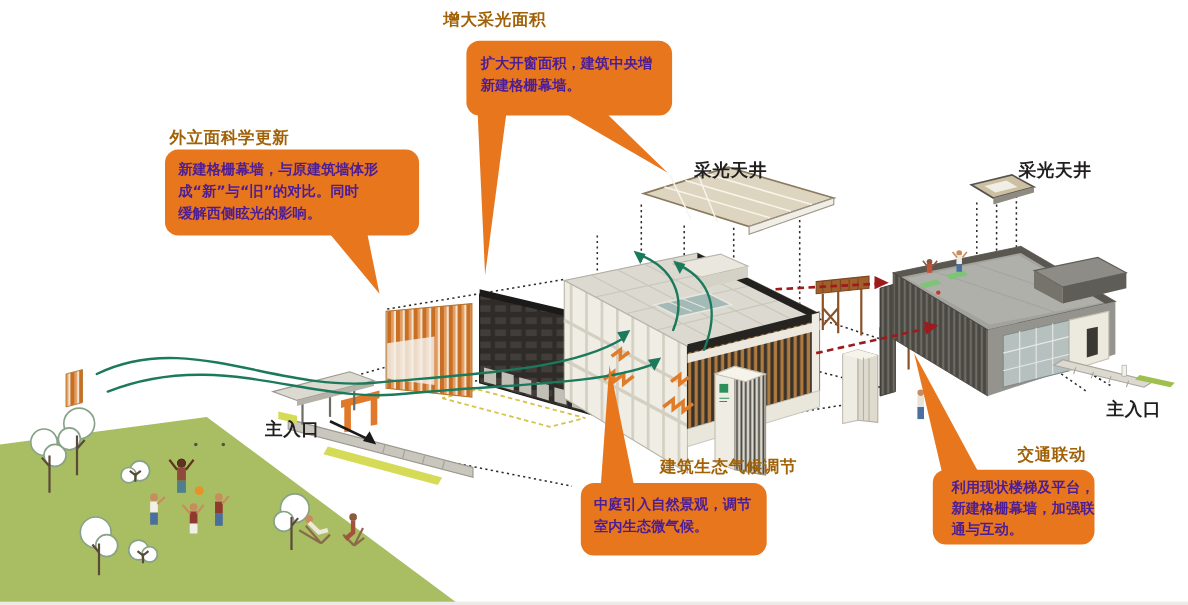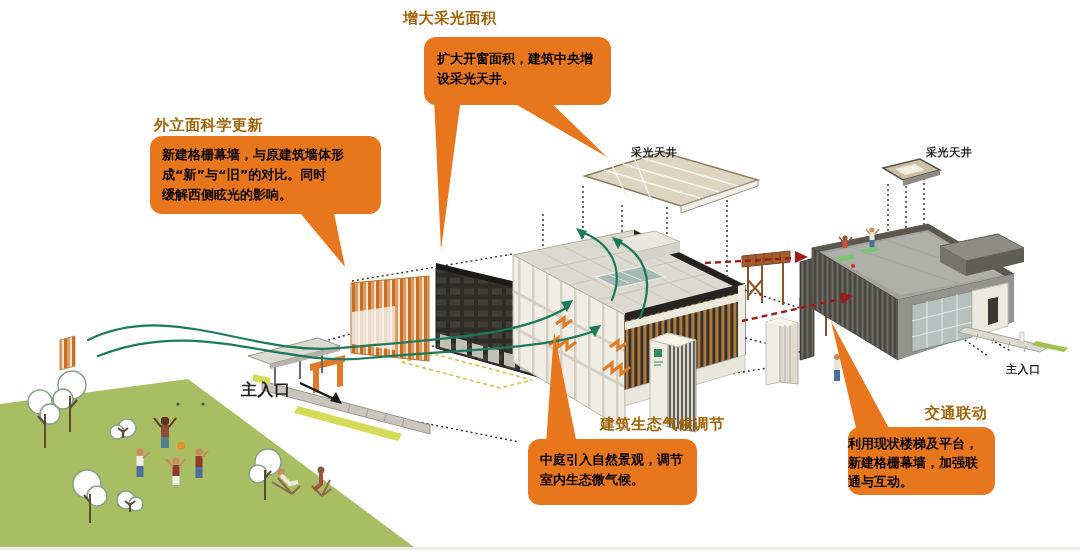--- a/index.html
+++ b/index.html
@@ -1,29 +1,29 @@
 <!DOCTYPE html>
 <html><head>
 <meta charset="utf-8">
 <style>
   html,body{margin:0;padding:0;background:#fff;}
   .stage{position:relative;width:1080px;height:550px;background:#ffffff;overflow:hidden;
          font-family:"DejaVu Sans","Liberation Sans",sans-serif;}
   .stage svg{position:absolute;left:0;top:0;}
   .title{position:absolute;font-weight:700;font-size:15px;color:#a16207;
          letter-spacing:.6px;white-space:nowrap;z-index:3;}
-  .maplabel{position:absolute;font-weight:700;font-size:11px;color:#211f1e;
+  .maplabel{position:absolute;font-weight:700;font-size:16px;color:#211f1e;
          letter-spacing:.6px;white-space:nowrap;z-index:3;}
-  .bubble{position:absolute;background:#e8761d;border-radius:12px;color:#000000;
+  .bubble{position:absolute;background:#e8761d;border-radius:12px;color:#4c1d95;
           font-weight:600;font-size:13px;box-sizing:border-box;z-index:2;}
   .bubble .ln{white-space:nowrap;line-height:20px;}
   .b-daylight{left:424px;top:37px;width:187px;height:68px;padding:12px 13px 0;}
   .b-facade{left:150px;top:136px;width:231px;height:78px;padding:9px 12px 0;}
   .b-climate{left:528px;top:439px;width:169px;height:66px;padding:11px 12px 0;}
-  .b-traffic{left:848px;top:427px;width:147px;height:68px;padding:7px 0 0;}
+  .b-traffic{left:848px;top:427px;width:147px;height:68px;padding:7px 17px 0;}
   .b-traffic .ln{line-height:19px;}
   .t-daylight{left:403px;top:9px;}
   .t-facade{left:154px;top:116px;}
   .t-climate{left:600px;top:415px;}
   .t-traffic{left:925px;top:404px;text-align:center;}
   .l-sky-left{left:631px;top:145px;}
   .l-sky-right{left:926px;top:145px;}
   .l-ent-left{left:241px;top:380px;font-size:16px;}
   .l-ent-right{left:1006px;top:362px;}
 </style>
@@ -329,21 +329,21 @@
     <polygon points="500,95 543,95 607,157"></polygon>
     <polygon points="296,208 333,208 345,267"></polygon>
     <polygon points="546,444 577,444 554,332"></polygon>
     <polygon points="857,432 891,432 831,321"></polygon>
   </g>
 </svg>
 
   <div class="title t-daylight">增大采光面积</div>
   <div class="bubble b-daylight">
     <div class="ln">扩大开窗面积，建筑中央增</div>
-    <div class="ln">设采光天井。</div>
+    <div class="ln">新建格栅幕墙。</div>
   </div>
 
   <div class="title t-facade">外立面科学更新</div>
   <div class="bubble b-facade">
     <div class="ln">新建格栅幕墙，与原建筑墙体形</div>
     <div class="ln">成“新”与“旧”的对比。同时</div>
     <div class="ln">缓解西侧眩光的影响。</div>
   </div>
 
   <div class="title t-climate">建筑生态气候调节</div>

